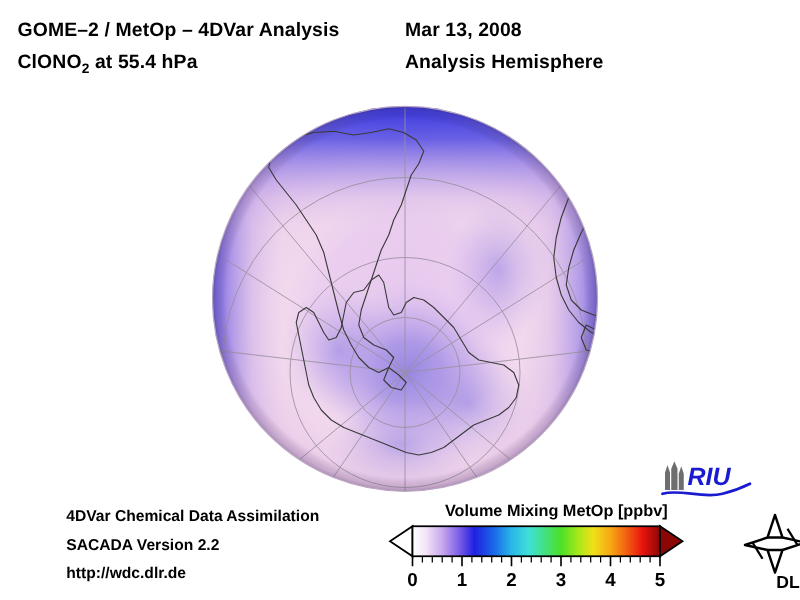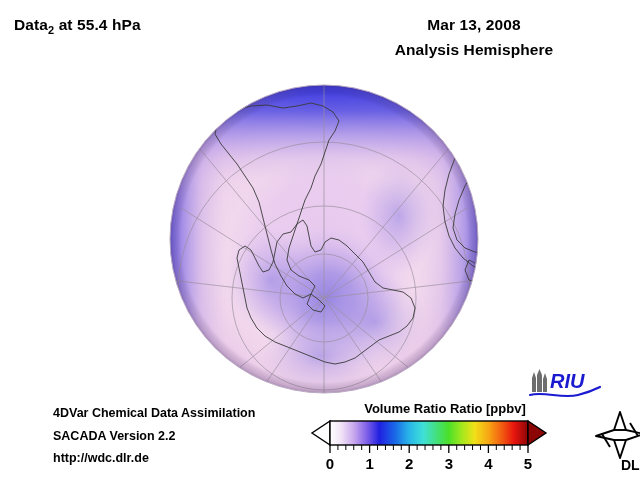--- a/index.html
+++ b/index.html
@@ -20,21 +20,21 @@
   #header-left {
     position: absolute;
     left: 14px;
     top: 12px;
     width: 420px;
   }
   #header-right {
     position: absolute;
     right: 16px;
     top: 12px;
-    text-align: center;
+    text-align: left;
     width: 300px;
   }
   .hdr-line {
     font-size: 15.5px;
     font-weight: bold;
     line-height: 25px;
     white-space: nowrap;
     letter-spacing: 0.1px;
   }
   .sub {
@@ -100,21 +100,22 @@
     left: 588px;
     top: 410px;
     width: 64px;
     height: 62px;
   }
 </style>
 </head>
 <body>
 
 <div id="header-left">
-  <div class="hdr-line"><span>Data</span><span class="sub">2</span><span> at 55.4 hPa</span></div>
+  <div class="hdr-line">GOME–2 / MetOp – 4DVar Analysis</div>
+  <div class="hdr-line"><span>ClONO</span><span class="sub">2</span><span> at 55.4 hPa</span></div>
 </div>
 
 <div id="header-right">
   <div class="hdr-line">Mar 13, 2008</div>
   <div class="hdr-line">Analysis Hemisphere</div>
 </div>
 
 <div id="globe-wrap">
 <svg id="globe-svg" width="322" height="310" viewBox="0 0 322 310" xmlns="http://www.w3.org/2000/svg">
   <defs>
@@ -243,21 +244,21 @@
 </svg>
 </div>
 
 <div id="footer-left">
   <div class="ft-line">4DVar Chemical Data Assimilation</div>
   <div class="ft-line">SACADA Version 2.2</div>
   <div class="ft-line">http://wdc.dlr.de</div>
 </div>
 
 <div id="colorbar-block">
-  <div id="colorbar-title">Volume Ratio Ratio [ppbv]</div>
+  <div id="colorbar-title">Volume Mixing MetOp [ppbv]</div>
 
   <svg id="colorbar-svg" width="258" height="58" viewBox="0 0 258 58" xmlns="http://www.w3.org/2000/svg">
     <defs>
       <linearGradient id="cbG" x1="0" y1="0" x2="1" y2="0">
         <stop offset="0%" stop-color="#ffffff"></stop>
         <stop offset="5.5%" stop-color="#f2e4f7"></stop>
         <stop offset="12%" stop-color="#c9a8ee"></stop>
         <stop offset="19%" stop-color="#7a5ce8"></stop>
         <stop offset="25%" stop-color="#2020e0"></stop>
         <stop offset="33%" stop-color="#1a6ae8"></stop>

